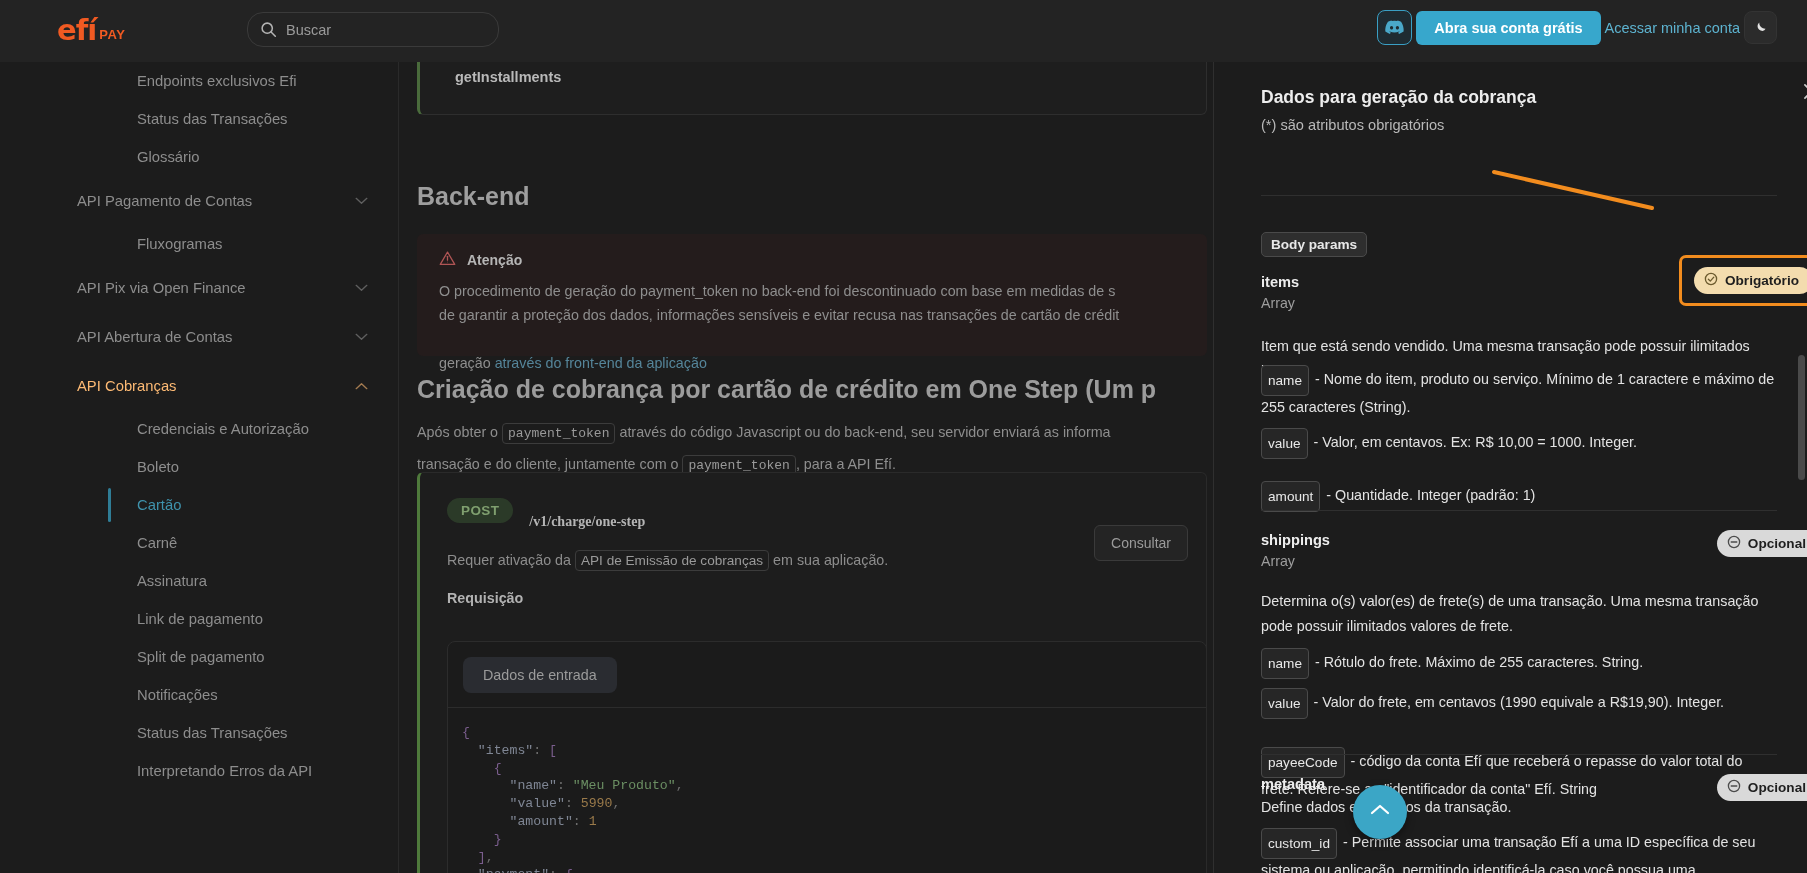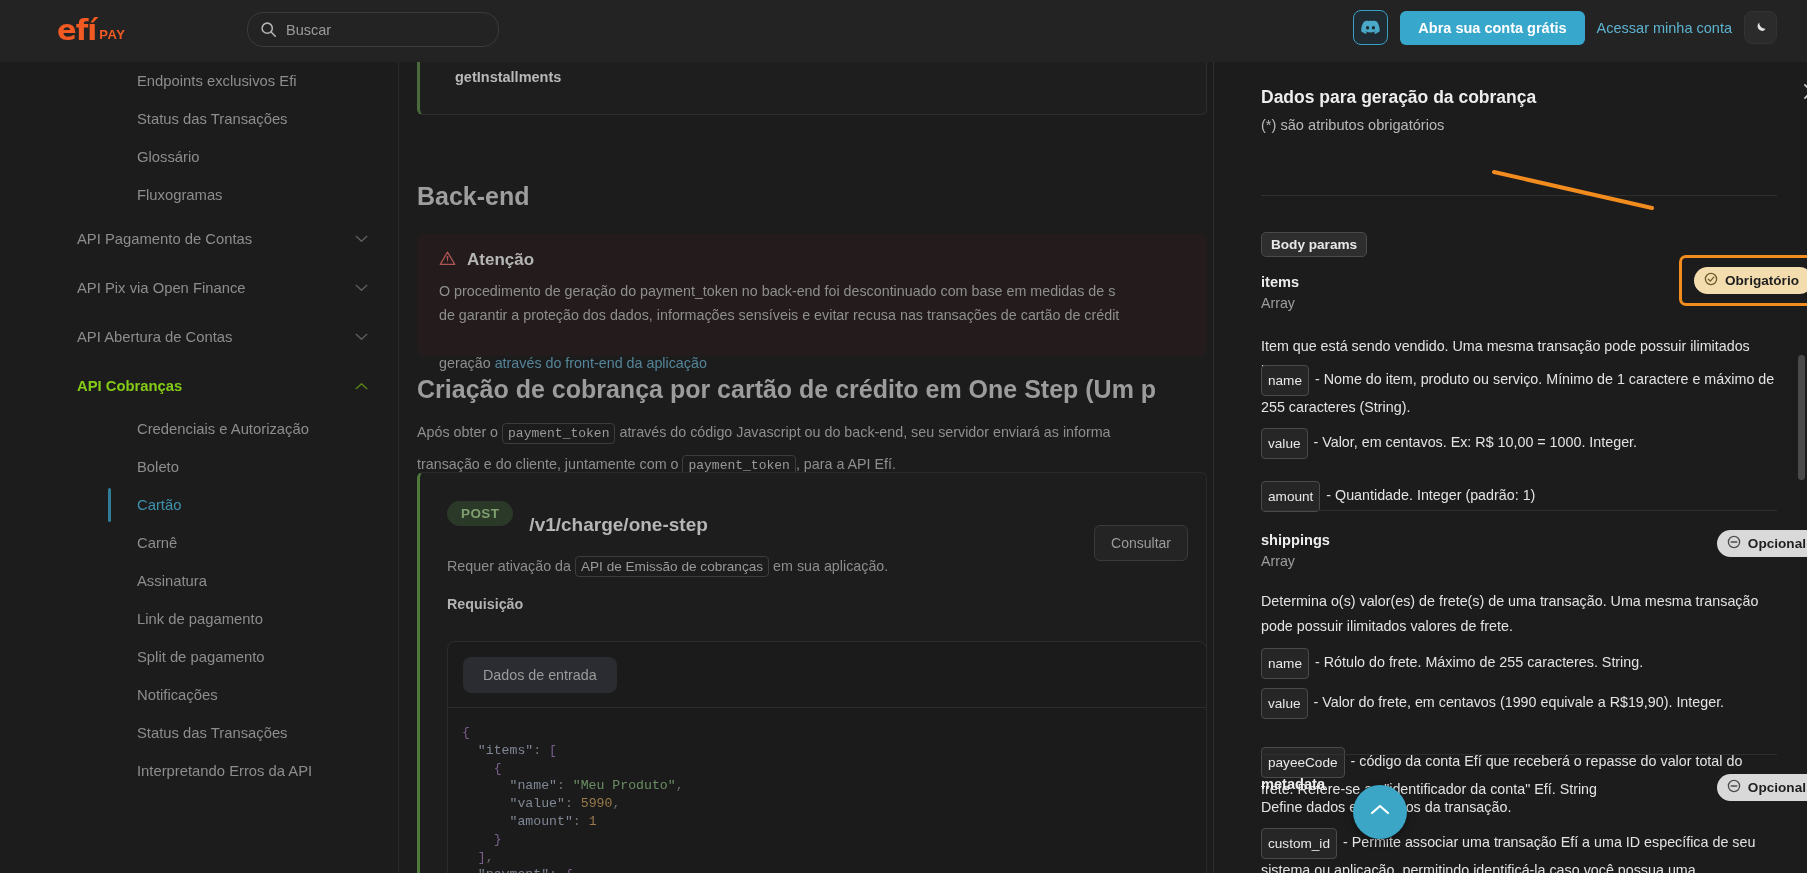--- a/index.html
+++ b/index.html
@@ -44,21 +44,21 @@
     display: flex; align-items: center; gap: 9px;
     padding: 0 12px;
   }
   .search-box .ph {
     font-size: 14.5px; color: #9a9a9a;
   }
   .svg-ic { display: block; }
 
   .header-right {
     position: absolute; right: 30px; top: 10px;
-    display: flex; align-items: center; gap: 12px;
+    display: flex; align-items: center; gap: 4px;
   }
   .discord-btn {
     width: 35px; height: 35px; border-radius: 8px;
     border: 1px solid #3a9fc4; background: #1f2b31;
     display: flex; align-items: center; justify-content: center;
   }
   .cta-btn {
     height: 34px; padding: 0 18px; border-radius: 6px;
     background: #37a7cc; color: #fff;
     font-size: 14.5px; font-weight: 700;
@@ -90,21 +90,21 @@
     display: flex; align-items: center;
     justify-content: space-between;
     padding: 0 30px 0 0;
     font-size: 14.8px;
     color: #8d8d8d;
     cursor: pointer;
     white-space: nowrap;
   }
   .nav-item.lvl0 { padding-left: 53px; height: 49px; }
   .nav-item.lvl1 { padding-left: 113px; height: 38px; }
-  .nav-item.active-group { color: #84cc16; font-weight: bold; }
+  .nav-item.active-group { color: #fdba74; }
   .nav-item.active-leaf { color: #3f93ad; }
   .nav-item.active-leaf::before {
     content: ""; position: absolute;
     left: 84px; top: 50%; transform: translateY(-50%);
     width: 3px; height: 34px; background: #2f7d96;
     border-radius: 2px;
   }
   .chev { flex: 0 0 auto; opacity: .6; }
 
   
@@ -136,21 +136,21 @@
     position: absolute; left: 17px; top: 172px;
     width: 790px; height: 122px;
     background: #241c1c; border-radius: 6px;
     padding: 16px 22px;
   }
   .warn-head {
     display: flex; align-items: center; gap: 11px;
     margin-bottom: 9px;
   }
   .warn-head .t {
-    font-size: 17px; font-weight: 700; color: #b5b5b5;
+    font-size: 14px; font-weight: 700; color: #b5b5b5;
   }
   .warn-body {
     font-size: 14.3px; line-height: 24px; color: #8e8e8e;
   }
   .warn-body a { color: #55859a; text-decoration: none; }
 
   .h1-title {
     position: absolute; left: 17px; top: 313px;
     font-size: 25px; font-weight: 700; color: #9c9c9c;
     white-space: nowrap;
@@ -182,22 +182,22 @@
     display: flex; align-items: center; gap: 16px;
     padding: 17px 0 0 27px;
   }
   .post-pill {
     background: #2b3a28; color: #7f9f6f;
     font-size: 13.5px; font-weight: 600;
     padding: 5px 14px; border-radius: 13px;
     letter-spacing: .4px;
   }
   .ep-path {
-    font-size: 19px; font-weight: 700; color: #b5b5b5;
-    font-family: Liberation Sans, sans-serif;
+    font-size: 14px; font-weight: 700; color: #b5b5b5;
+    font-family: Liberation Serif, serif;
     margin-top: 24px;
   }
   .req-line {
     padding: 22px 0 0 27px;
     font-size: 14.3px; color: #8d8d8d;
   }
   .req-title {
     padding: 22px 0 0 27px;
     font-size: 14.3px; font-weight: 700; color: #b2b2b2;
   }
@@ -369,28 +369,28 @@
 <nav class="sidebar" id="sidebar">
     <div class="nav-item lvl1">
       <span>Endpoints exclusivos Efi</span>
     </div>
     <div class="nav-item lvl1">
       <span>Status das Transações</span>
     </div>
     <div class="nav-item lvl1">
       <span>Glossário</span>
     </div>
-    <div class="nav-item lvl1">
-      <span>Fluxogramas</span>
-    </div>
     <div class="nav-item lvl0">
       <span>API Pagamento de Contas</span>
       <svg class="chev" width="13" height="8" viewBox="0 0 14 9" fill="none" stroke="currentColor" stroke-width="1.5" stroke-linecap="round" stroke-linejoin="round">
         <polyline points="1,1.5 7,7 13,1.5"></polyline>
       </svg>
+    </div>
+    <div class="nav-item lvl1">
+      <span>Fluxogramas</span>
     </div>
     <div class="nav-item lvl0">
       <span>API Pix via Open Finance</span>
       <svg class="chev" width="13" height="8" viewBox="0 0 14 9" fill="none" stroke="currentColor" stroke-width="1.5" stroke-linecap="round" stroke-linejoin="round">
         <polyline points="1,1.5 7,7 13,1.5"></polyline>
       </svg>
     </div>
     <div class="nav-item lvl0">
       <span>API Abertura de Contas</span>
       <svg class="chev" width="13" height="8" viewBox="0 0 14 9" fill="none" stroke="currentColor" stroke-width="1.5" stroke-linecap="round" stroke-linejoin="round">

